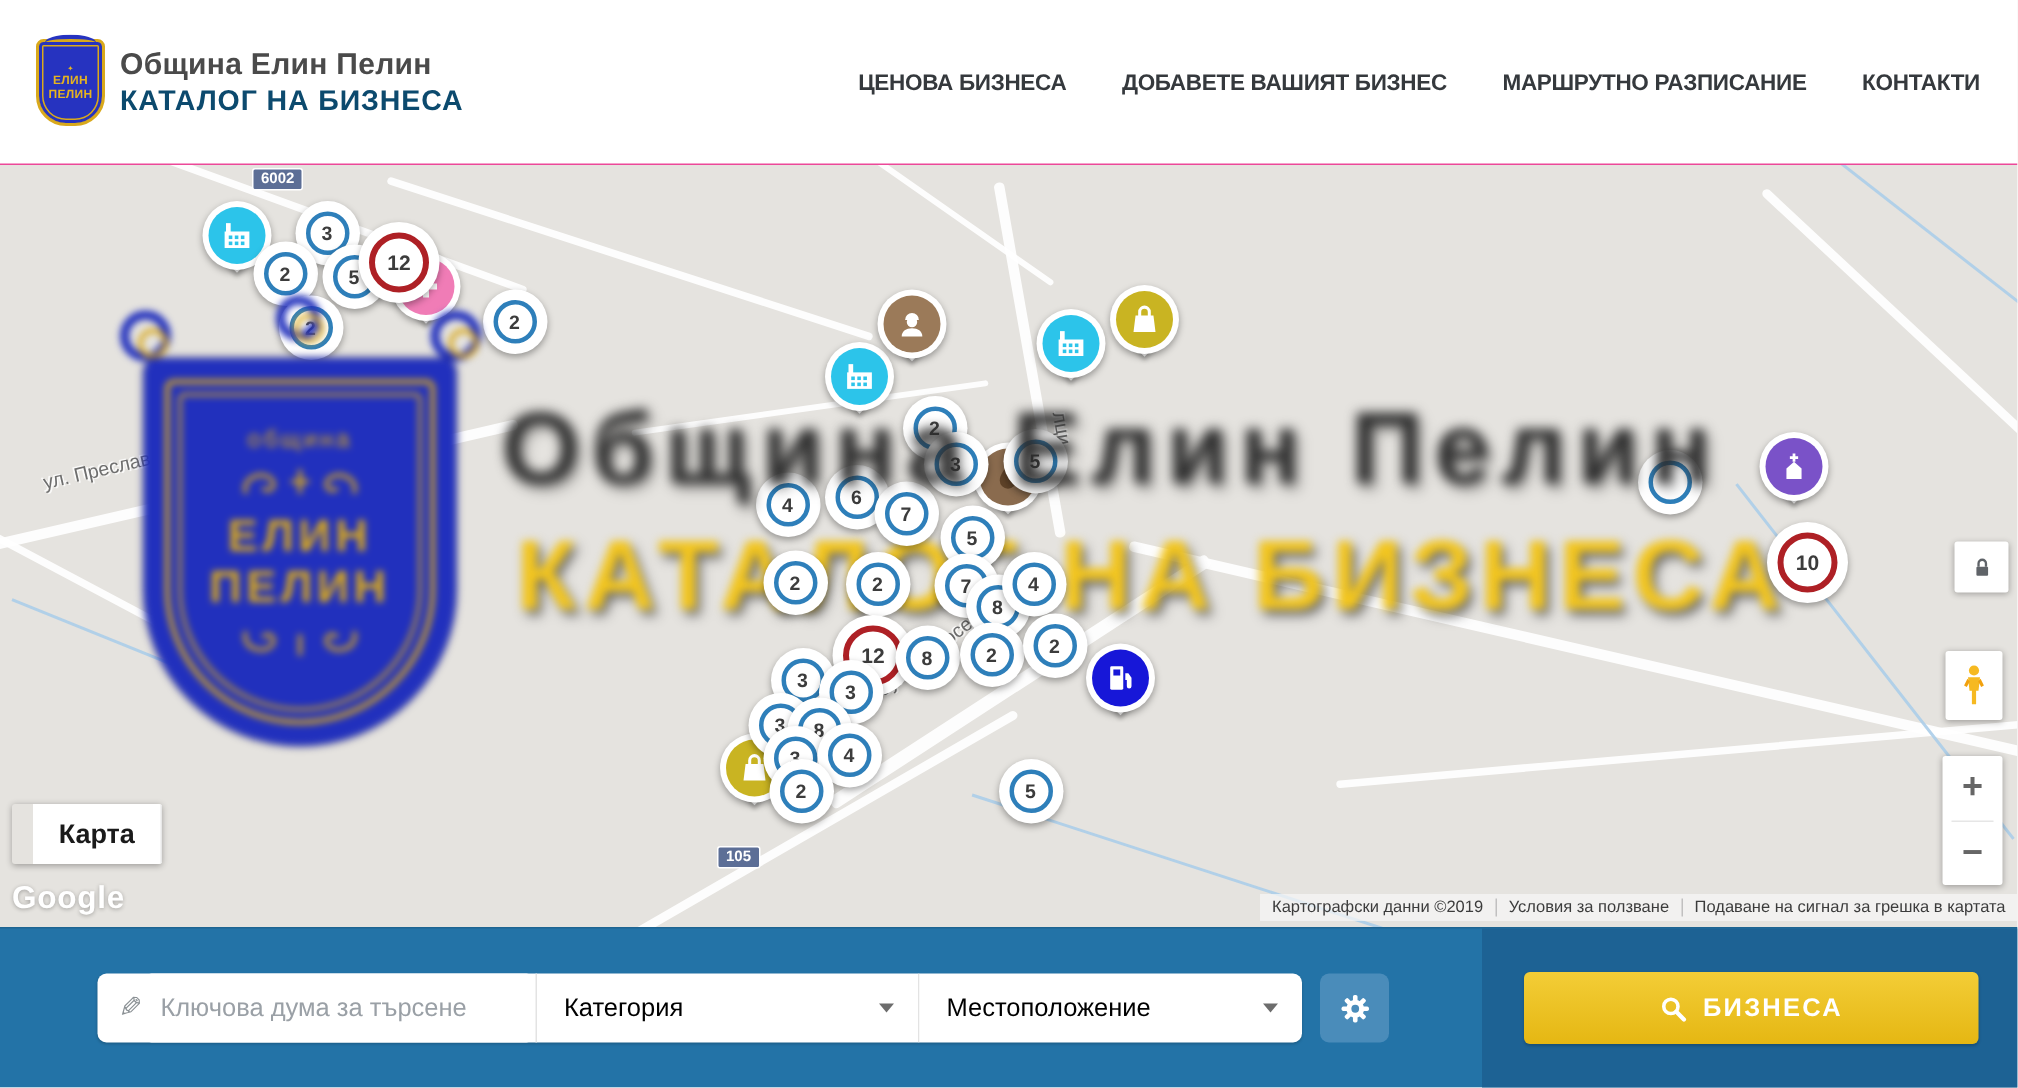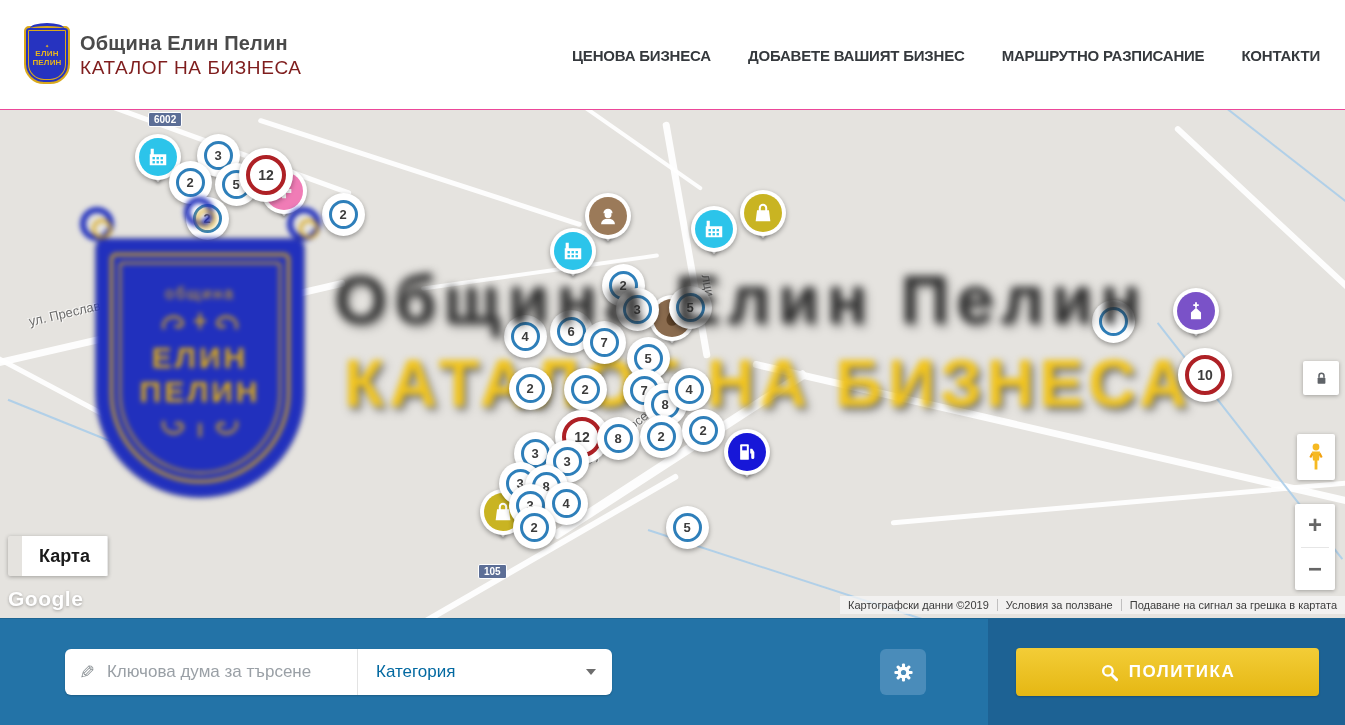--- a/index.html
+++ b/index.html
@@ -8,21 +8,21 @@
 
   
   .header { position:absolute; left:0; top:0; width:1345px; height:110px; background:#fff; border-bottom:1px solid #ec4899; z-index:20; }
   .brand { position:absolute; left:24px; top:26px; display:flex; align-items:center; }
   .crest-sm { width:46px; height:58px; background:#2633c0; border:2px solid #d9a91c; border-radius:5px 5px 20px 20px; box-shadow:inset 0 0 0 2px #2633c0, inset 0 0 0 3px #d9a91c; display:flex; flex-direction:column; align-items:center; justify-content:center; position:relative; }
   .crest-sm::before { content:""; position:absolute; top:-5px; left:4px; right:4px; height:8px; border-top:3px solid #2633c0; border-radius:50%; }
   .crest-sm .tiny-cap { color:#e6b41f; font-size:5px; line-height:6px; }
   .crest-sm .tiny-name { color:#e6b41f; font-size:8px; font-weight:bold; line-height:9px; letter-spacing:0.2px; }
   .brand-text { margin-left:10px; }
   .brand-line1 { font-size:20px; font-weight:bold; color:#4a4a4a; letter-spacing:0.2px; }
-  .brand-line2 { font-size:19px; font-weight:normal; color:#7f1d1d; letter-spacing:0.6px; margin-top:2px; }
+  .brand-line2 { font-size:19px; font-weight:bold; color:#0c4a6e; letter-spacing:0.6px; margin-top:2px; }
   .nav { position:absolute; right:25px; top:0; height:110px; display:flex; align-items:center; gap:37px; }
   .nav a { text-decoration:none; font-size:15px; font-weight:bold; color:#35393d; letter-spacing:-0.2px; white-space:nowrap; cursor:pointer; }
 
   
   .map { position:absolute; left:0; top:110px; width:1345px; height:508px; background:#e5e3df; overflow:hidden; }
   .road { position:absolute; background:rgba(255,255,255,0.92); border-radius:3px; }
   .stream { position:absolute; background:rgba(171,205,233,0.9); }
   .street-label { position:absolute; color:#6e6e6e; font-size:13px; white-space:nowrap; text-shadow:1px 1px 0 rgba(255,255,255,0.8), -1px -1px 0 rgba(255,255,255,0.8); z-index:1; }
   .road-badge { position:absolute; background:#5c6e96; color:#fff; font-size:10px; font-weight:bold; padding:1px 5px; border-radius:2px; border:1px solid #fff; z-index:1; }
 
@@ -74,21 +74,21 @@
   .searchbar .right-panel { position:absolute; right:0; top:0; width:357px; height:107px; background:#1d6294; }
   .sgroup { position:absolute; left:65px; top:30px; height:46px; display:flex; background:#fff; border-radius:6px; box-shadow:0 1px 2px rgba(0,0,0,0.2); }
   .sfield { display:flex; align-items:center; position:relative; }
   .sfield + .sfield { border-left:1px solid #e3e3e3; }
   .f-keyword { width:292px; border-radius:6px 0 0 6px; }
   .f-cat { width:255px; }
   .f-loc { width:256px; border-radius:0 6px 6px 0; }
   .pencil { margin-left:14px; color:#8a9094; font-size:19px; transform:scaleX(-1); }
   .f-keyword input { border:none; outline:none; flex:1; height:100%; font-size:17px; padding:0 10px 0 12px; font-family:"Liberation Sans", sans-serif; border-radius:6px; color:#333; }
   .f-keyword input::placeholder { color:#9aa0a6; }
-  .sel-text { font-size:17px; color:#0369a1; padding-left:18px; flex:1; }
+  .sel-text { font-size:17px; color:#000000; padding-left:18px; flex:1; }
   .sel-arrow { width:0; height:0; border-left:5px solid transparent; border-right:5px solid transparent; border-top:6px solid #6d6d6d; margin-right:16px; }
   .gearbtn { position:absolute; left:880px; top:30px; width:46px; height:46px; background:#4a8cba; border-radius:6px; display:flex; align-items:center; justify-content:center; cursor:pointer; }
   .searchbtn { position:absolute; left:1016px; top:29px; width:303px; height:48px; border:none; border-radius:4px; background:linear-gradient(#f3cd37,#e5b713); color:#fff; font-size:17px; font-weight:bold; letter-spacing:1.5px; display:flex; align-items:center; justify-content:center; gap:10px; cursor:pointer; font-family:"Liberation Sans", sans-serif; box-shadow:0 1px 2px rgba(0,0,0,0.2); }
 </style>
 </head>
 <body>
 
 <div id="page">
 
   <div class="header">
@@ -127,21 +127,21 @@
     <div class="road" style="left:520px;top:20px;width:200px;height:4px;transform:rotate(35deg)"></div>
     <div class="stream" style="left:1020px;top:0;width:420px;height:2px;transform:rotate(38deg)"></div>
     <div class="stream" style="left:1100px;top:330px;width:300px;height:2px;transform:rotate(52deg)"></div>
     <div class="stream" style="left:640px;top:470px;width:330px;height:2px;transform:rotate(18deg)"></div>
     <div class="stream" style="left:0;top:330px;width:220px;height:2px;transform:rotate(22deg)"></div>
 
     <div id="label-layer">
         <span class="street-label" style="left: 28px; top: 196px; transform: rotate(-13deg);">ул. Преслав</span>
         <span class="street-label" style="left: 577px; top: 318px; transform: rotate(-38deg);">бул. „Новосел</span>
         <span class="street-label" style="left: 697px; top: 168px; transform: rotate(80deg);">лци</span>
-        <span class="road-badge" style="left: 148px; top: 2px;">6002</span>
+        <span class="road-badge" style="left: 168px; top: 2px;">6002</span>
         <span class="road-badge" style="left: 478px; top: 454px;">105</span>
       </div>
     <div id="marker-layer">
         <div class="pin" style="left: 135px; top: 24px;">
           <div class="tail"></div>
      <div class="disc">
        <div class="inner" style="background:#2cc4ea">
               <svg width="22" height="22" viewBox="0 0 24 24">
                 <rect x="4" y="3" width="3.4" height="7" fill="#fff"></rect>
                 <path fill="#fff" d="M3 9h18v12H3z"></path>
@@ -425,35 +425,39 @@
     <div class="right-panel"></div>
     <div class="sgroup">
       <div class="sfield f-keyword">
         <span class="pencil">✎</span>
         <input type="text" placeholder="Ключова дума за търсене" style="">
       </div>
       <div class="sfield f-cat">
         <span class="sel-text">Категория</span>
         <span class="sel-arrow"></span>
       </div>
+      <div class="sfield f-loc">
+        <span class="sel-text">Местоположение</span>
+        <span class="sel-arrow"></span>
+      </div>
     </div>
     <div class="gearbtn">
       <svg width="23" height="23" viewBox="0 0 24 24">
           <g fill="#fff">
             <rect x="10.4" y="2.5" width="3.2" height="19" rx="1.2"></rect>
             <rect x="10.4" y="2.5" width="3.2" height="19" rx="1.2" transform="rotate(45 12 12)"></rect>
             <rect x="10.4" y="2.5" width="3.2" height="19" rx="1.2" transform="rotate(90 12 12)"></rect>
             <rect x="10.4" y="2.5" width="3.2" height="19" rx="1.2" transform="rotate(135 12 12)"></rect>
             <circle cx="12" cy="12" r="6.2"></circle>
           </g>
           <circle cx="12" cy="12" r="2.7" fill="#4a8cba"></circle>
         </svg>
     </div>
     <button class="searchbtn">
       <svg width="19" height="19" viewBox="0 0 24 24">
           <circle cx="10" cy="10" r="6" fill="none" stroke="#fff" stroke-width="3"></circle>
           <line x1="14.6" y1="14.6" x2="21" y2="21" stroke="#fff" stroke-width="3.6" stroke-linecap="round"></line>
         </svg>
-      <span>ПОЛИТИКА</span>
+      <span>БИЗНЕСА</span>
     </button>
   </div>
 
 </div>
 
 </body></html>

